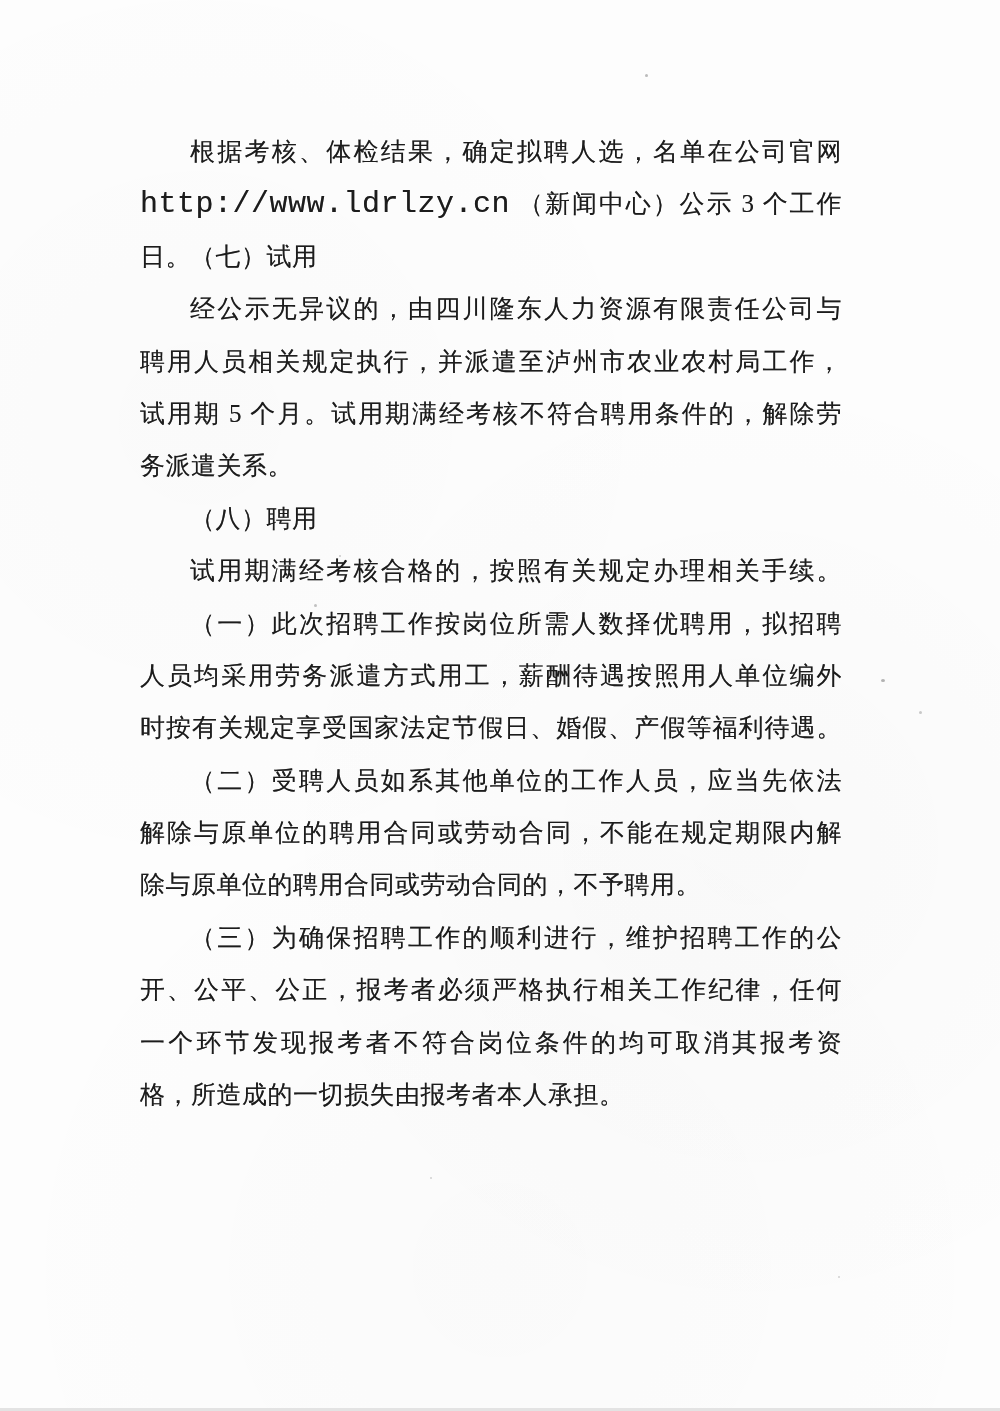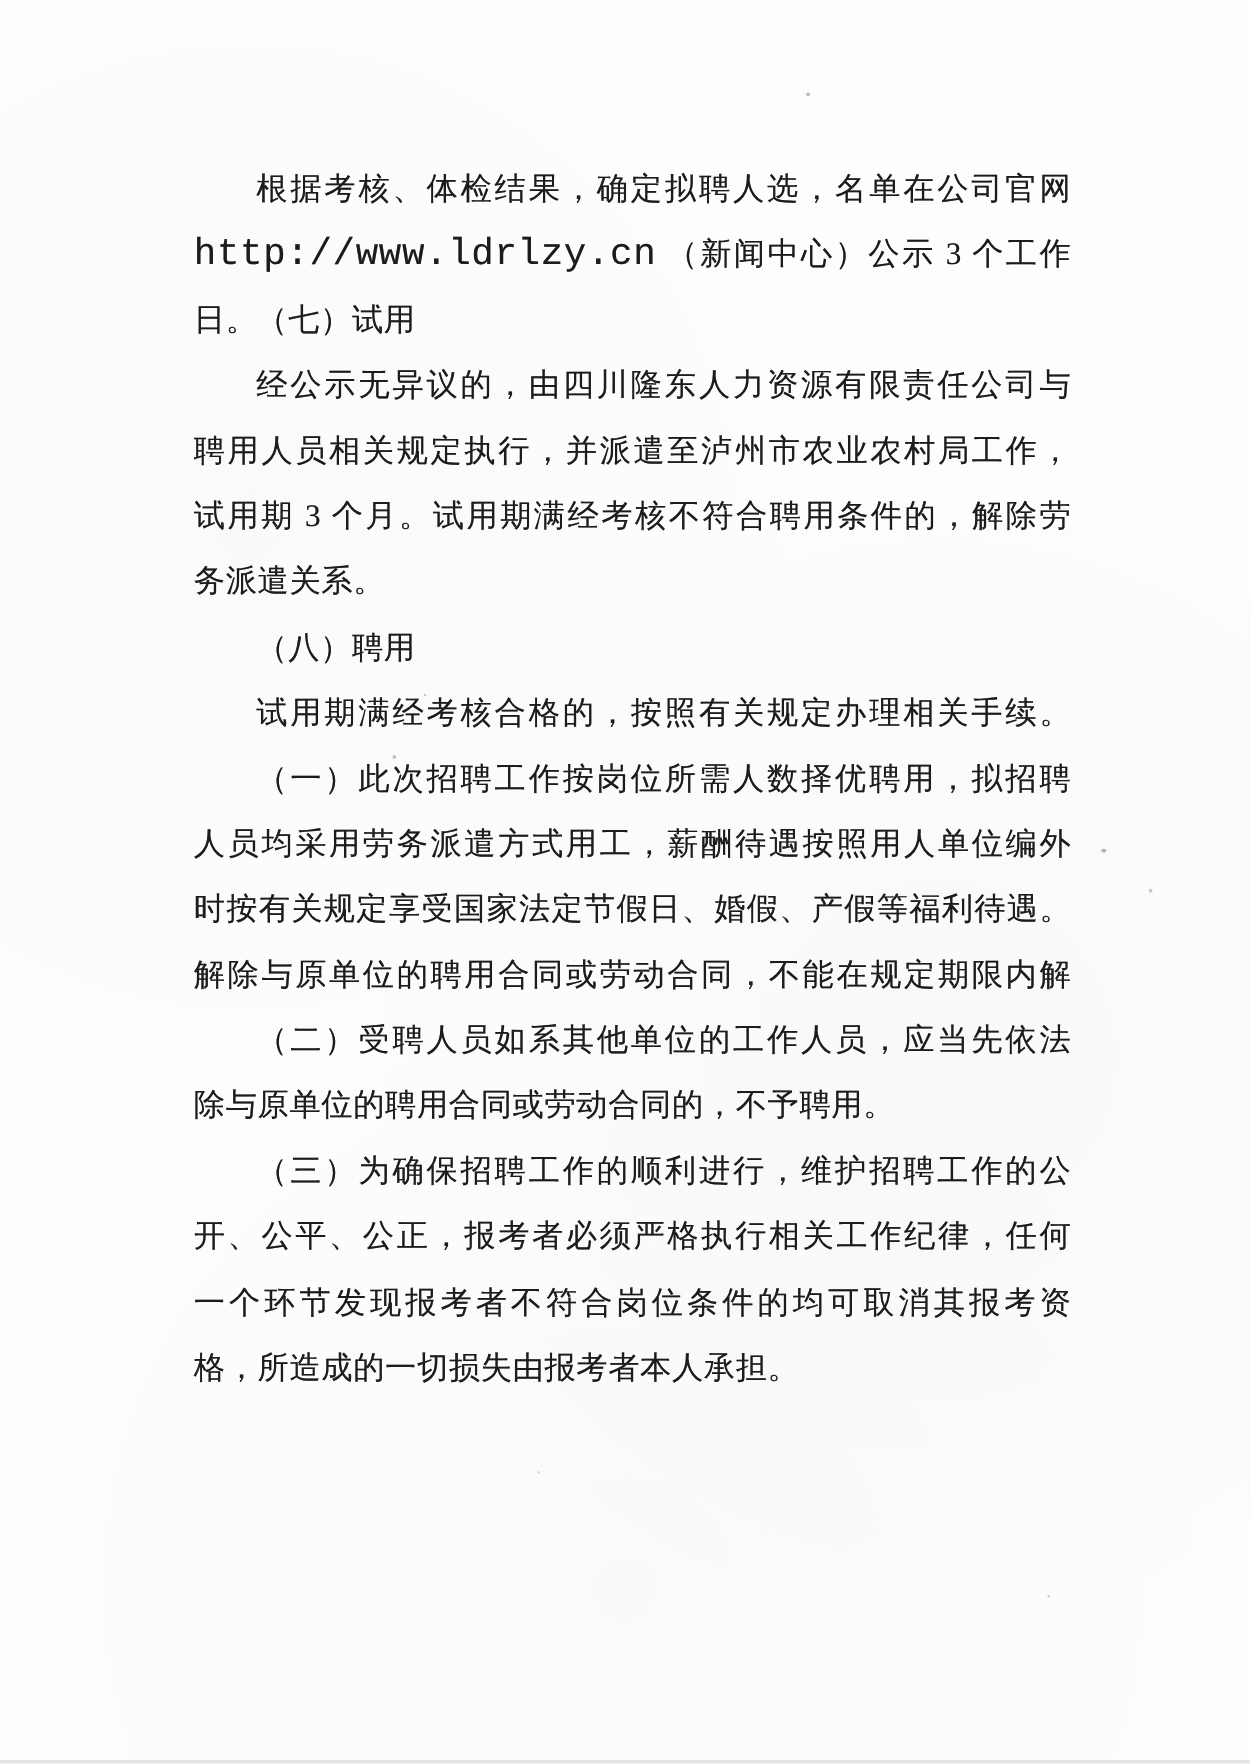--- a/index.html
+++ b/index.html
@@ -22,21 +22,21 @@
     position: absolute;
     inset: 0;
     background:
       radial-gradient(circle at 20% 30%, rgba(0,0,0,0.012), transparent 40%),
       radial-gradient(circle at 75% 60%, rgba(0,0,0,0.015), transparent 45%),
       radial-gradient(circle at 50% 90%, rgba(0,0,0,0.012), transparent 40%);
     pointer-events: none;
   }
   .textblock {
     position: absolute;
-    left: 155px;
+    left: 140px;
     top: 126px;
     width: 702px;
   }
   .ln {
     height: 52.4px;
     line-height: 52.4px;
     font-size: 25px;
     letter-spacing: 0.5px;
     text-align: justify;
     text-align-last: left;
@@ -89,39 +89,39 @@
     <div class="ln indent fill">根据考核、体检结果，确定拟聘人选，名单在公司官网</div>
 
     <div class="ln"><span class="mono">http://www.ldrlzy.cn</span><span> （新闻中心）公示 3 个工作日。</span></div>
 
     <div class="ln indent">（七）试用</div>
 
     <div class="ln indent fill">经公示无异议的，由四川隆东人力资源有限责任公司与</div>
 
     <div class="ln fill">聘用人员相关规定执行，并派遣至泸州市农业农村局工作，</div>
 
-    <div class="ln fill">试用期 3 个月。试用期满经考核不符合聘用条件的，解除劳</div>
+    <div class="ln fill">试用期 5 个月。试用期满经考核不符合聘用条件的，解除劳</div>
 
     <div class="ln">务派遣关系。</div>
 
     <div class="ln indent">（八）聘用</div>
 
     <div class="ln indent fill">试用期满经考核合格的，按照有关规定办理相关手续。</div>
 
 
     <div class="ln indent fill">（一）此次招聘工作按岗位所需人数择优聘用，拟招聘</div>
 
     <div class="ln fill">人员均采用劳务派遣方式用工，薪酬待遇按照用人单位编外</div>
 
 
     <div class="ln fill">时按有关规定享受国家法定节假日、婚假、产假等福利待遇。</div>
 
+    <div class="ln indent fill">（二）受聘人员如系其他单位的工作人员，应当先依法</div>
+
     <div class="ln fill">解除与原单位的聘用合同或劳动合同，不能在规定期限内解</div>
-
-    <div class="ln indent fill">（二）受聘人员如系其他单位的工作人员，应当先依法</div>
 
     <div class="ln">除与原单位的聘用合同或劳动合同的，不予聘用。</div>
 
     <div class="ln indent fill">（三）为确保招聘工作的顺利进行，维护招聘工作的公</div>
 
     <div class="ln fill">开、公平、公正，报考者必须严格执行相关工作纪律，任何</div>
 
     <div class="ln fill">一个环节发现报考者不符合岗位条件的均可取消其报考资</div>
 
     <div class="ln">格，所造成的一切损失由报考者本人承担。</div>

